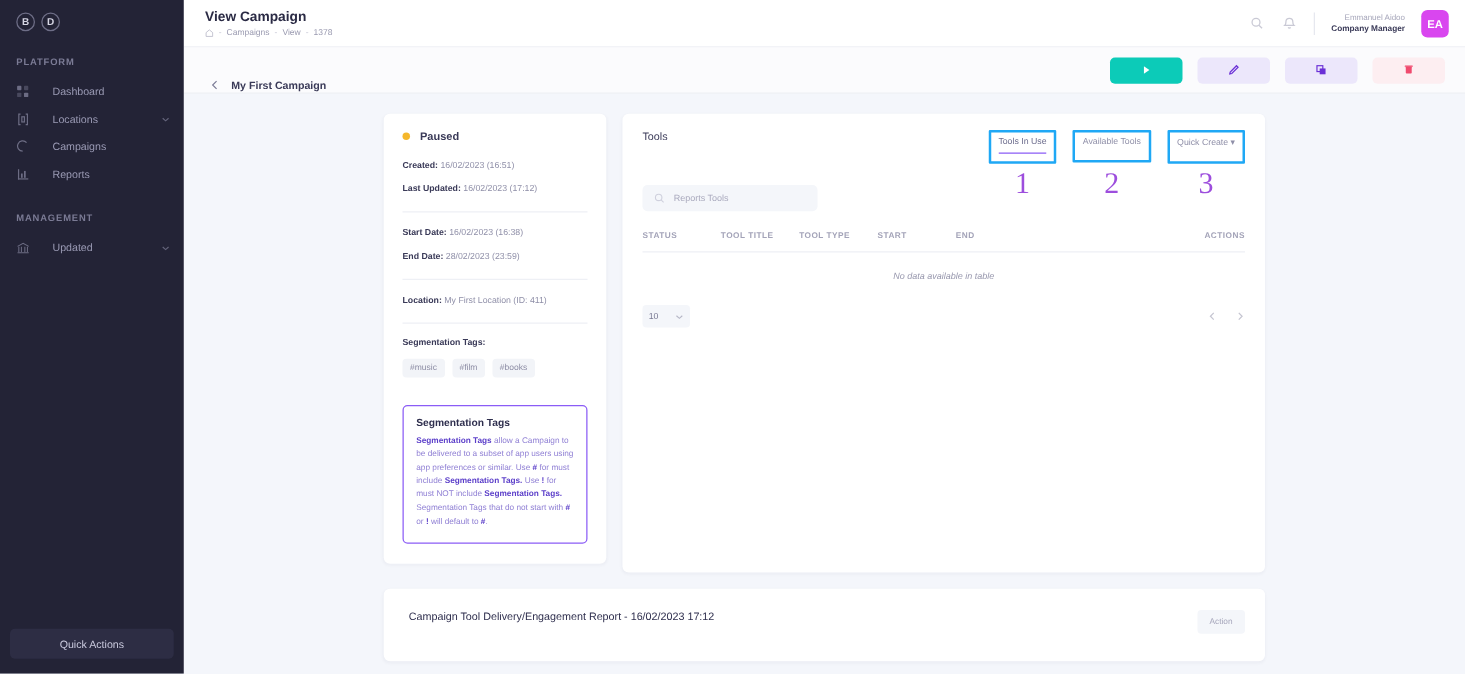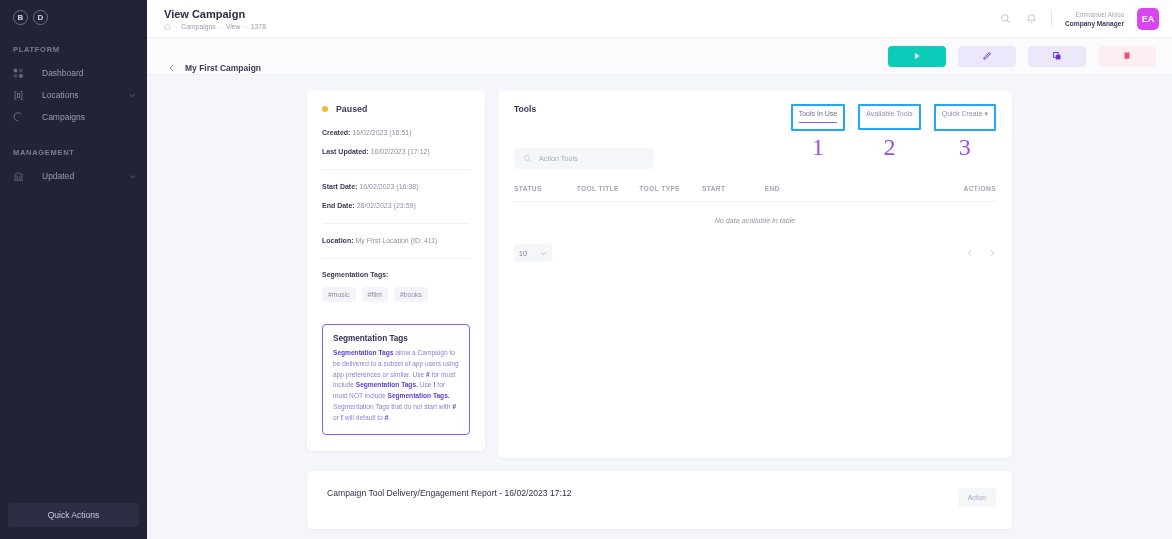--- a/index.html
+++ b/index.html
@@ -119,21 +119,21 @@
     margin-top: 22px; border: 1px solid #8b5cf6; border-radius: 4px;
     padding: 9px 10px 10px 10px;
   }
   .infobox h4 { font-size: 8.2px; color: #2f2f4e; margin-bottom: 5px; }
   .infobox p { font-size: 6.6px; line-height: 10.8px; color: #8f7fd4; }
   .infobox p b { color: #5b3ec9; font-weight: bold; }
 
   
   .card-tools { flex: 1; padding: 13px 16px 16px 16px; min-height: 367px; position: relative; }
   .tools-head { display: flex; align-items: flex-start; }
-  .tools-title { font-size: 8.6px; font-weight: bold; color: #3a3a58; }
+  .tools-title { font-size: 8.6px; font-weight: normal; color: #3a3a58; }
   .tabs { margin-left: auto; display: flex; gap: 13px; }
   .tab-wrap { position: relative; }
   .annot-box { border: 2px solid #1fa8f5; border-radius: 1px; padding: 4px 6px 6px 6px; }
   .tab {
     font-size: 7px; color: #8f8fa8; cursor: pointer;
     padding-bottom: 5px; white-space: nowrap; text-align: center;
   }
   .tab.active { color: #6b6b8c; border-bottom: 1.5px solid #8b5cf6; }
   .annot-num {
     position: absolute; top: 100%; left: 50%; transform: translateX(-50%);
@@ -223,20 +223,31 @@
 
     <div class="nav-item">
       <span class="nav-ico">
         <svg viewBox="0 0 16 16" fill="none" stroke="#9a9ab4" stroke-width="1.4">
             <path d="M12 3a6 6 0 1 0-4.5 10"></path>
           </svg>
       </span>
       <span class="nav-label">Campaigns</span>
     </div>
 
+    <div class="nav-item">
+      <span class="nav-ico">
+        <svg viewBox="0 0 16 16" fill="#9a9ab4">
+            <rect x="2" y="2" width="1.4" height="12"></rect>
+            <rect x="2" y="12.6" width="12" height="1.4"></rect>
+            <rect x="5.5" y="7" width="2" height="5"></rect>
+            <rect x="9" y="4" width="2" height="8"></rect>
+          </svg>
+      </span>
+      <span class="nav-label">Reports</span>
+    </div>
 
     <div class="nav-section-label">MANAGEMENT</div>
 
     <div class="nav-item">
       <span class="nav-ico">
         <svg viewBox="0 0 16 16" fill="none" stroke="#9a9ab4" stroke-width="1.2">
             <path d="M1.5 6L8 2.5 14.5 6M3 6.5v6M6 6.5v6M10 6.5v6M13 6.5v6M1.5 13.3h13"></path>
           </svg>
       </span>
       <span class="nav-label">Updated</span>
@@ -415,21 +426,21 @@
             </div>
           </div>
 
           <div class="search-box">
             <span>
               <svg viewBox="0 0 16 16" fill="none" stroke="#9a9ab4" stroke-width="1.6">
                   <circle cx="7" cy="7" r="4.6"></circle>
                   <path d="M10.4 10.4L14 14"></path>
                 </svg>
             </span>
-            <span class="search-ph">Action Tools</span>
+            <span class="search-ph">Reports Tools</span>
           </div>
 
           <table class="tools-table">
             <thead>
               <tr>
                 <th style="width:13%">STATUS</th>
                 <th style="width:13%">TOOL TITLE</th>
                 <th style="width:13%">TOOL TYPE</th>
                 <th style="width:13%">START</th>
                 <th style="width:20%">END</th>

